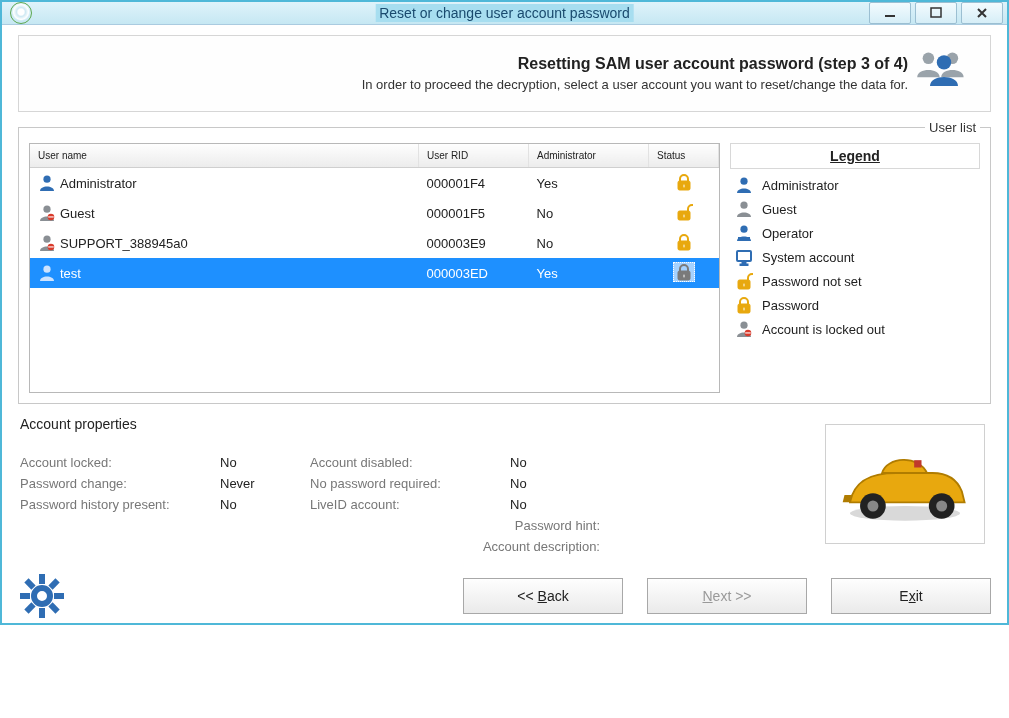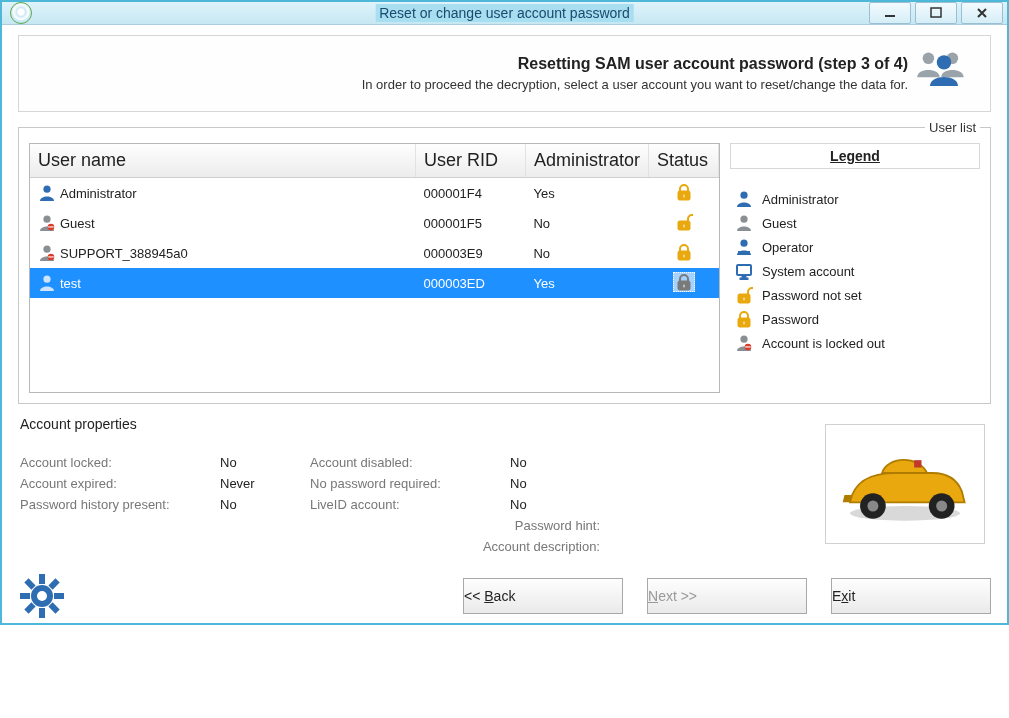--- a/index.html
+++ b/index.html
@@ -105,21 +105,21 @@
     flex: 1;
     border: 1px solid #b8b8b8;
     background: #fff;
     height: 250px;
     overflow: hidden;
   }
   .utable { width: 100%; border-collapse: collapse; }
   .utable thead th {
     text-align: left;
     font-weight: normal;
-    font-size: 18px;
+    font-size: 10px;
     padding: 6px 8px;
     background: linear-gradient(#fefefe, #ececec);
     border-bottom: 1px solid #cfcfcf;
     border-right: 1px solid #e2e2e2;
   }
   .utable td {
     padding: 4px 8px;
     font-size: 13px;
     vertical-align: middle;
   }
@@ -132,21 +132,21 @@
     align-items:center; justify-content:center;
   }
   .utable tbody tr.selected .lockbox {
     border:1px dotted #fff; background: rgba(255,255,255,0.6);
   }
 
   .legend-wrap {
     width: 250px;
     display: flex;
     flex-direction: column;
-    gap: 18px;
+    gap: 4px;
   }
   .legend-title {
     text-align: center;
     font-weight: bold;
     text-decoration: underline;
     background: #fff;
     border: 1px solid #d8d8d8;
     padding: 4px;
     font-size: 14px;
   }
@@ -191,21 +191,21 @@
     align-items: center;
     gap: 24px;
     padding-top: 8px;
   }
   .gear { width: 48px; height: 48px; margin-right: auto; }
   .navbtn {
     width: 160px; height: 36px;
     border: 1px solid #a8a8a8;
     background: linear-gradient(#fefefe, #eaeaea);
     font-size: 14px;
-    display:flex; align-items:center; 
+    display:flex; align-items:center; justify-content:center;
     cursor: pointer;
   }
   .navbtn.disabled { color: #999; cursor: default; }
   .navbtn .ul { text-decoration: underline; }
 </style>
 </head>
 <body>
 
 <svg width="0" height="0" style="position:absolute">
   <defs>
@@ -468,21 +468,21 @@
     </fieldset>
 
     <div class="acct-props">
       <h3>Account properties</h3>
       <div class="props-grid">
         <div>Account locked:</div>
         <div class="val">No</div>
         <div>Account disabled:</div>
         <div class="val">No</div>
 
-        <div>Account expired:</div>
+        <div>Password change:</div>
         <div class="val">Never</div>
         <div>No password required:</div>
         <div class="val">No</div>
 
         <div>Password history present:</div>
         <div class="val">No</div>
         <div>LiveID account:</div>
         <div class="val">No</div>
 
         <div class="wide">Password hint:</div>

